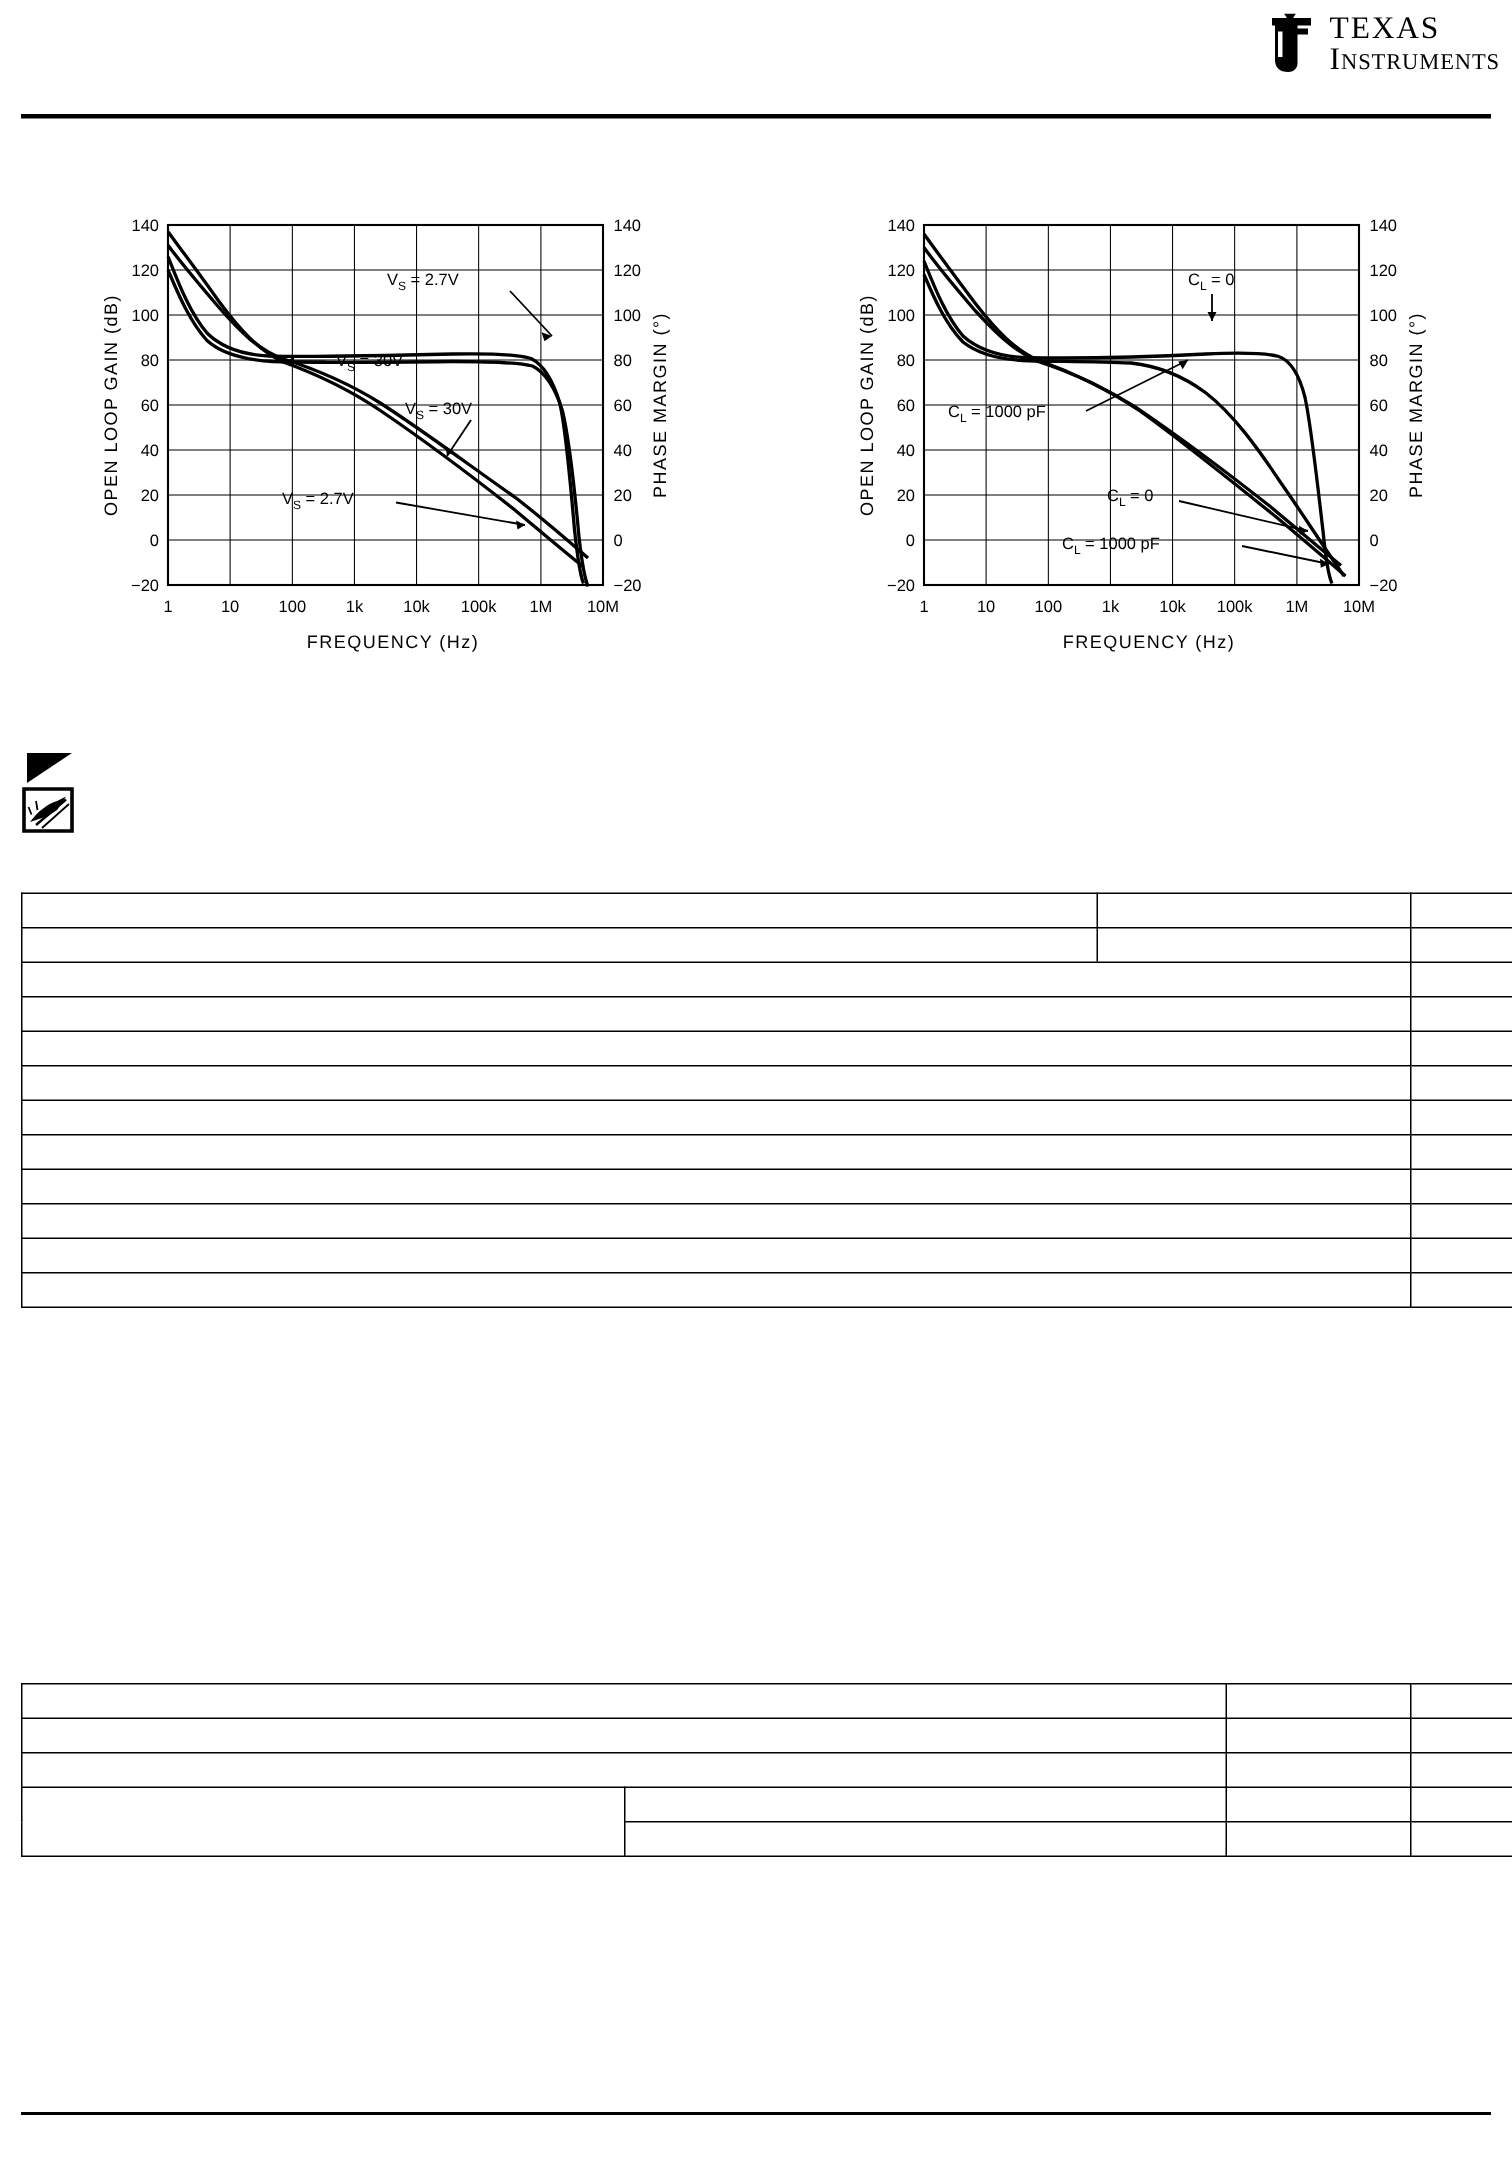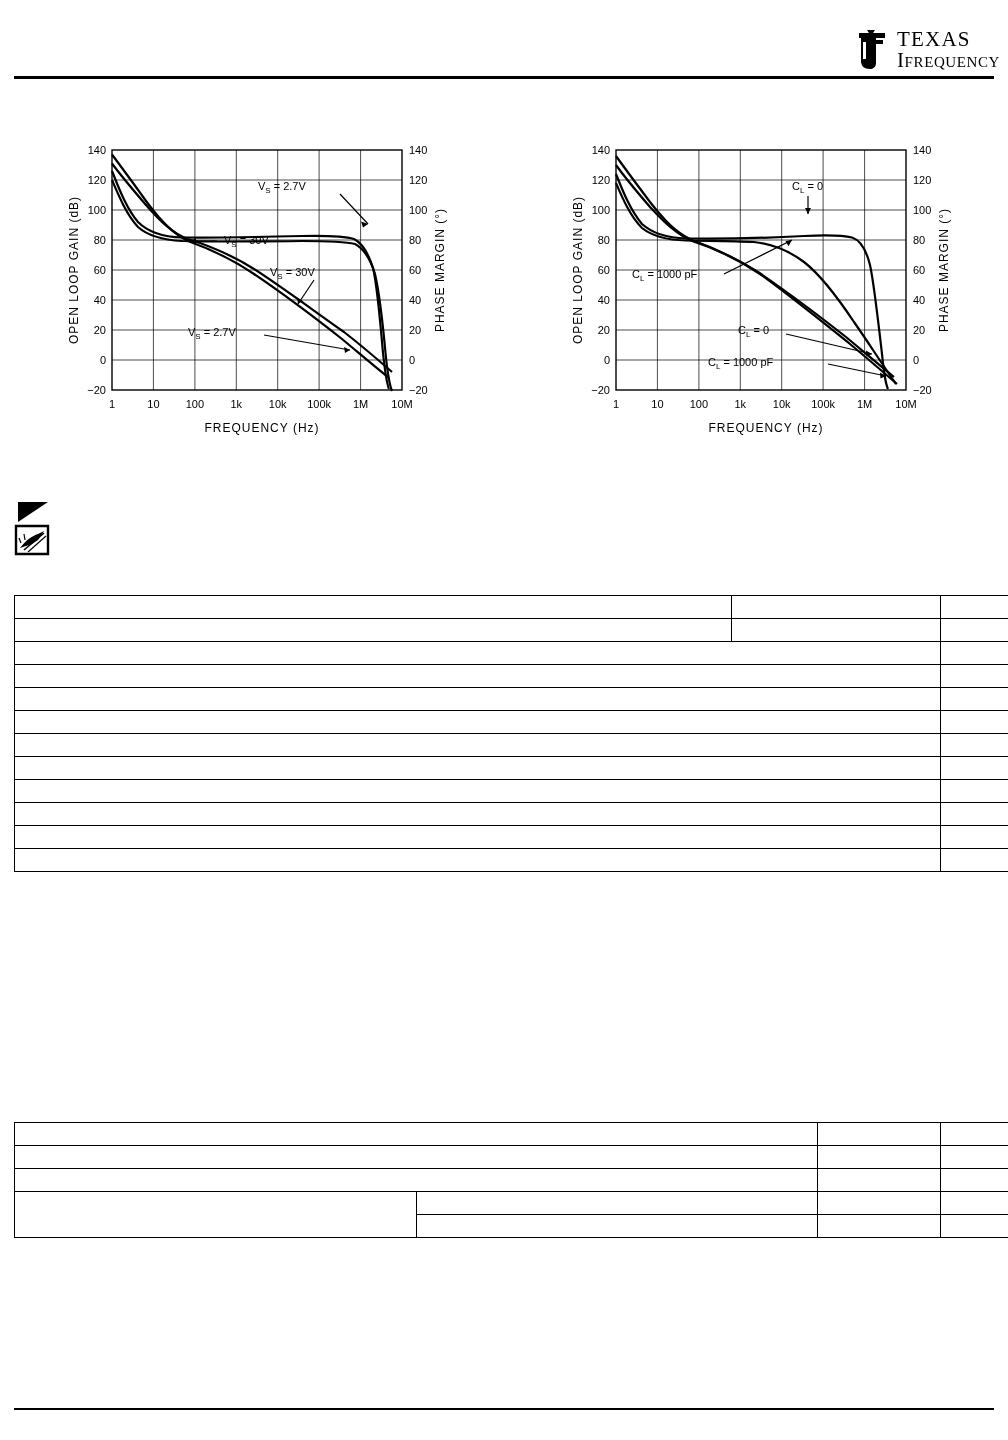--- a/index.html
+++ b/index.html
@@ -23,21 +23,20 @@
     width: 1008px;
     height: 90px;
   }
   .ti-logo {
     position: absolute;
     right: 8px;
     top: 8px;
     display: flex;
     align-items: center;
     gap: 8px;
-    margin-top: 21px;
   }
   .ti-mark {
     width: 34px;
     height: 40px;
     position: relative;
   }
   .ti-words {
     line-height: 1.0;
     text-align: left;
   }
@@ -135,21 +134,21 @@
   <div class="ti-logo">
     <div class="ti-mark">
       <svg width="34" height="40" viewBox="0 0 34 40">
         <path d="M4 3 L30 3 L30 8 L21 8 L21 10 L28 10 L28 14 L21 14 L21 33 C21 37 18 39 15 39 C9 39 6 36 6 31 L6 8 L4 8 Z" fill="#000000"></path>
         <path d="M12 0 L20 0 L16 6 Z" fill="#000000"></path>
         <rect x="8" y="12" width="3" height="17" fill="#ffffff"></rect>
       </svg>
     </div>
     <div class="ti-words">
       <div class="l1">TEXAS</div>
-      <div class="l2"><span>I</span><span class="small-caps">FREQUENCY</span></div>
+      <div class="l2"><span>I</span><span class="small-caps">NSTRUMENTS</span></div>
     </div>
   </div>
   <div class="header-rule"></div>
 </div>
 
 <div class="charts">
 
   <div class="chart-box" id="chart-left">
     <svg class="chart-svg" width="420" height="330" viewBox="0 0 420 330">
 

